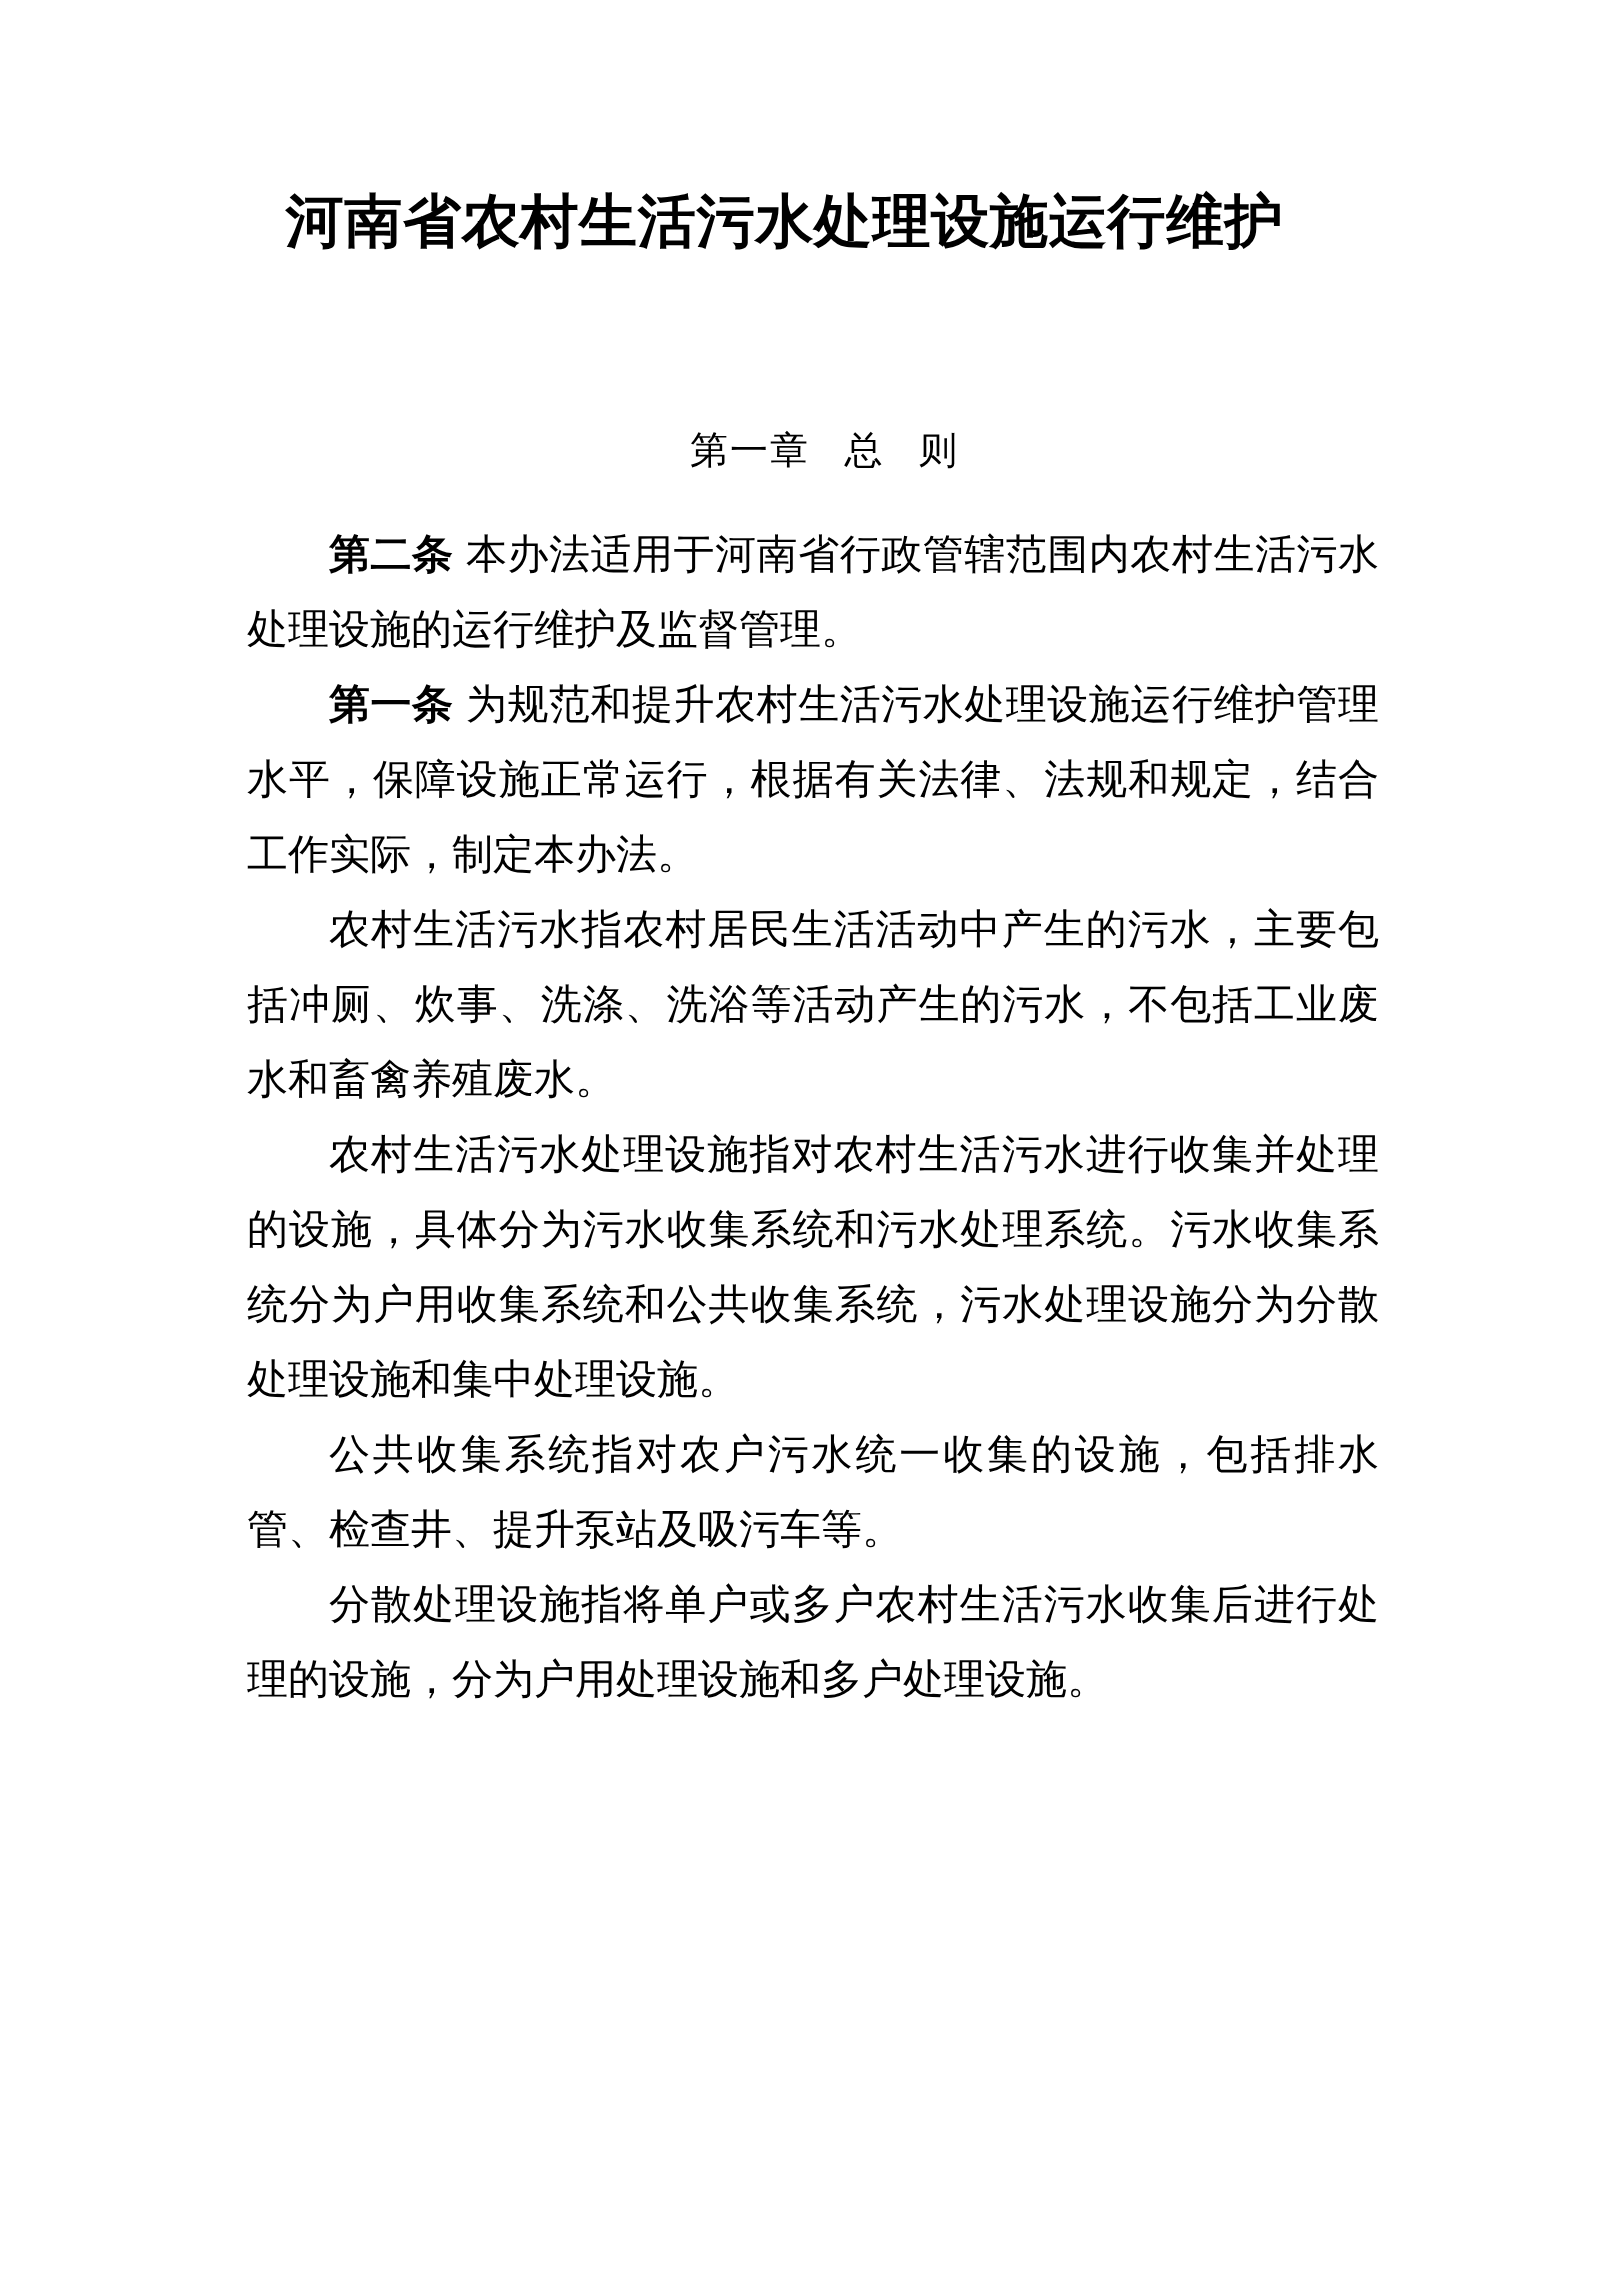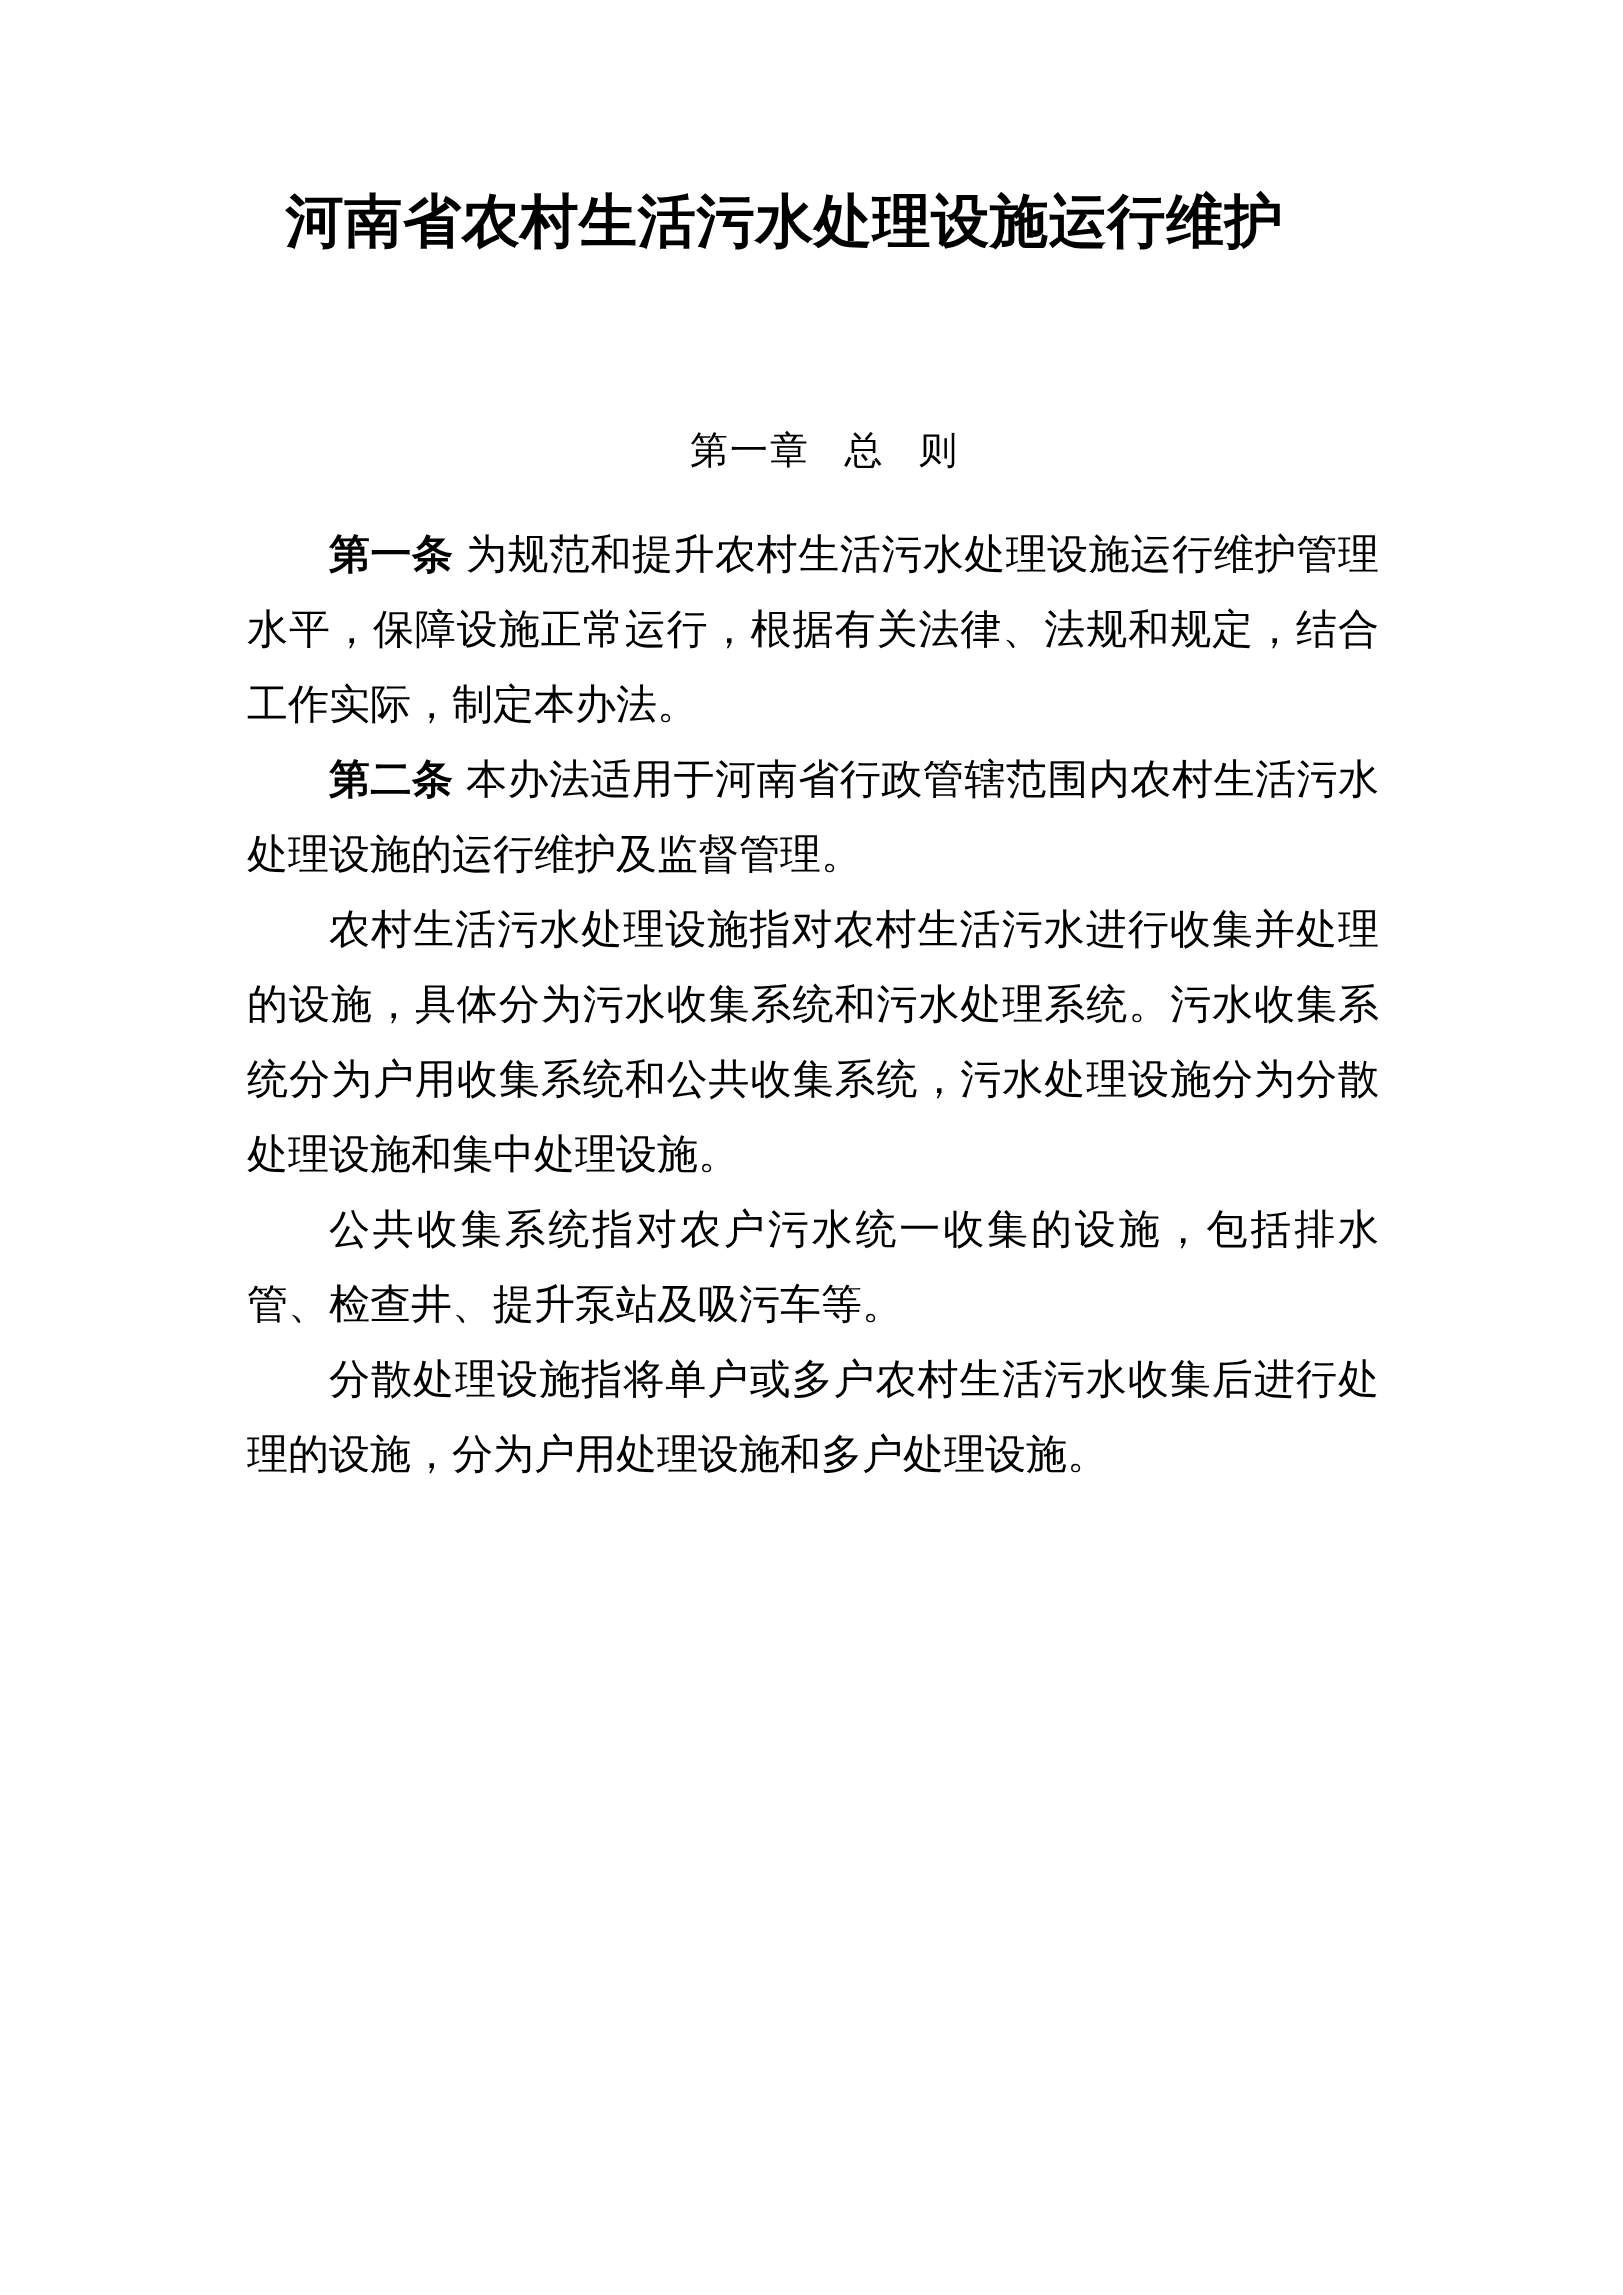--- a/index.html
+++ b/index.html
@@ -85,24 +85,25 @@
 
 <div class="page">
 
   <div class="doc-title">
     <span class="title-line">河南省农村生活污水处理设施运行维护</span>
   </div>
 
   <div class="chapter-heading">第一章   总   则</div>
 
   <div class="body-block">
+    <p class="para"><span class="article-label">第二条</span><span class="article-gap"></span><span>本办法适用于河南省行政管辖范围内农村生活污水处理设施的运行维护及监督管理。</span></p>
+
     <p class="para"><span class="article-label">第一条</span><span class="article-gap"></span><span>为规范和提升农村生活污水处理设施运行维护管理水平，保障设施正常运行，根据有关法律、法规和规定，结合工作实际，制定本办法。</span></p>
 
-    <p class="para"><span class="article-label">第二条</span><span class="article-gap"></span><span>本办法适用于河南省行政管辖范围内农村生活污水处理设施的运行维护及监督管理。</span></p>
-
+    <p class="para"><span>农村生活污水指农村居民生活活动中产生的污水，主要包括冲厕、炊事、洗涤、洗浴等活动产生的污水，不包括工业废水和畜禽养殖废水。</span></p>
 
     <p class="para"><span>农村生活污水处理设施指对农村生活污水进行收集并处理的设施，具体分为污水收集系统和污水处理系统。污水收集系统分为户用收集系统和公共收集系统，污水处理设施分为分散处理设施和集中处理设施。</span></p>
 
 
     <p class="para"><span>公共收集系统指对农户污水统一收集的设施，包括排水管、检查井、提升泵站及吸污车等。</span></p>
 
     <p class="para"><span>分散处理设施指将单户或多户农村生活污水收集后进行处理的设施，分为户用处理设施和多户处理设施。</span></p>
 
   </div>
 

